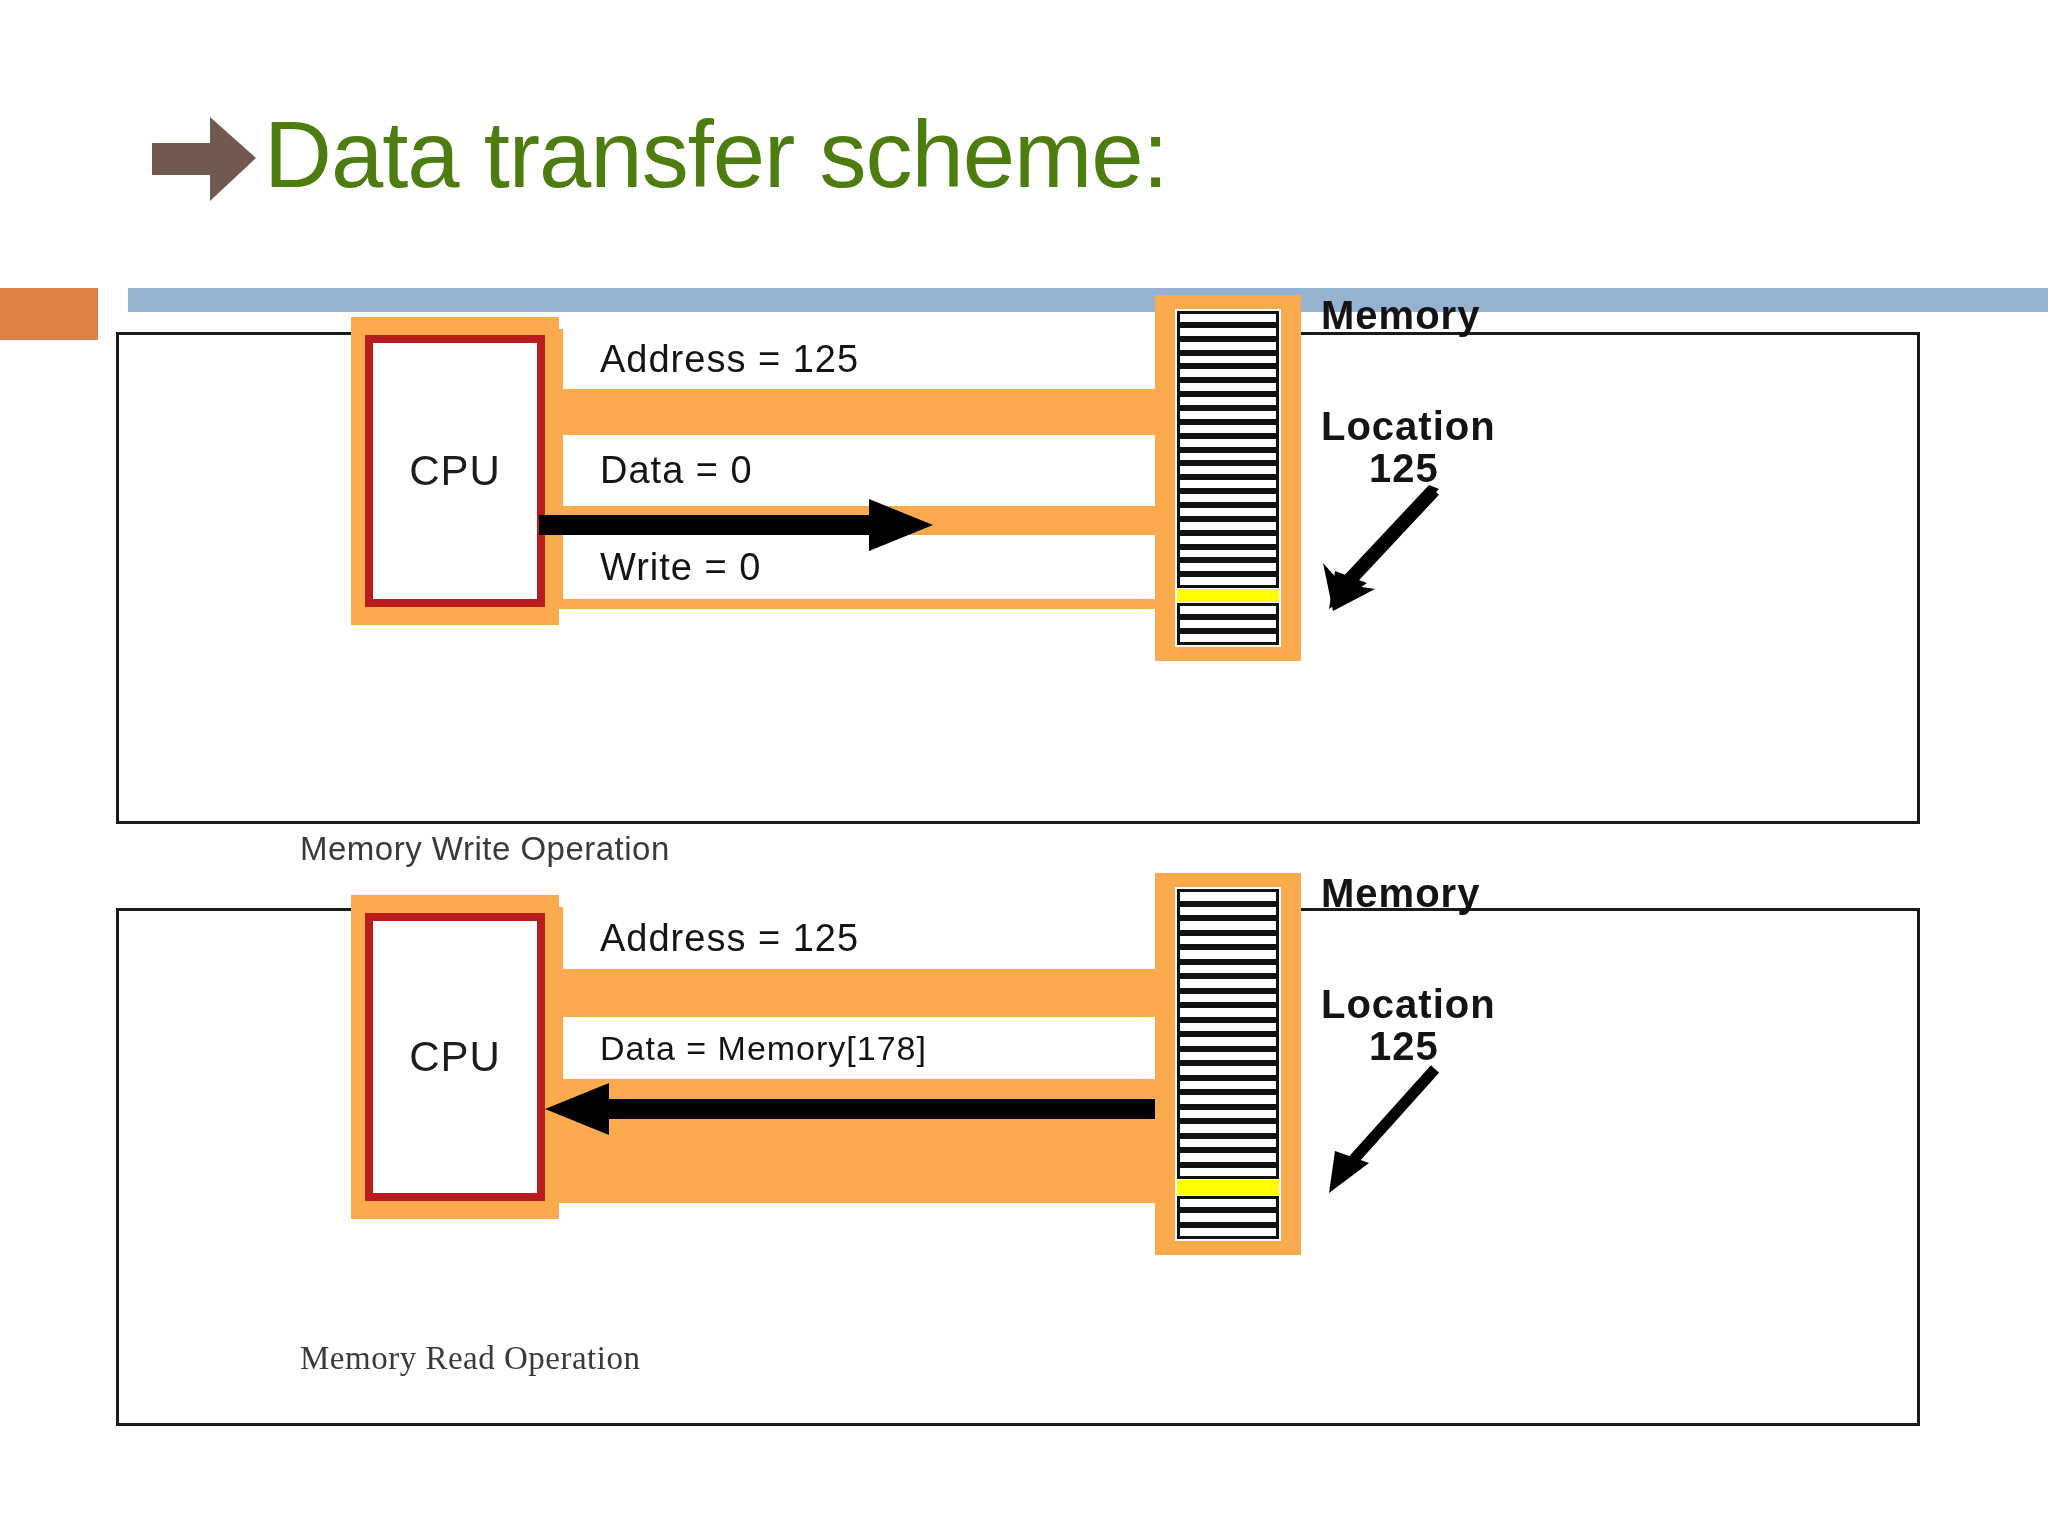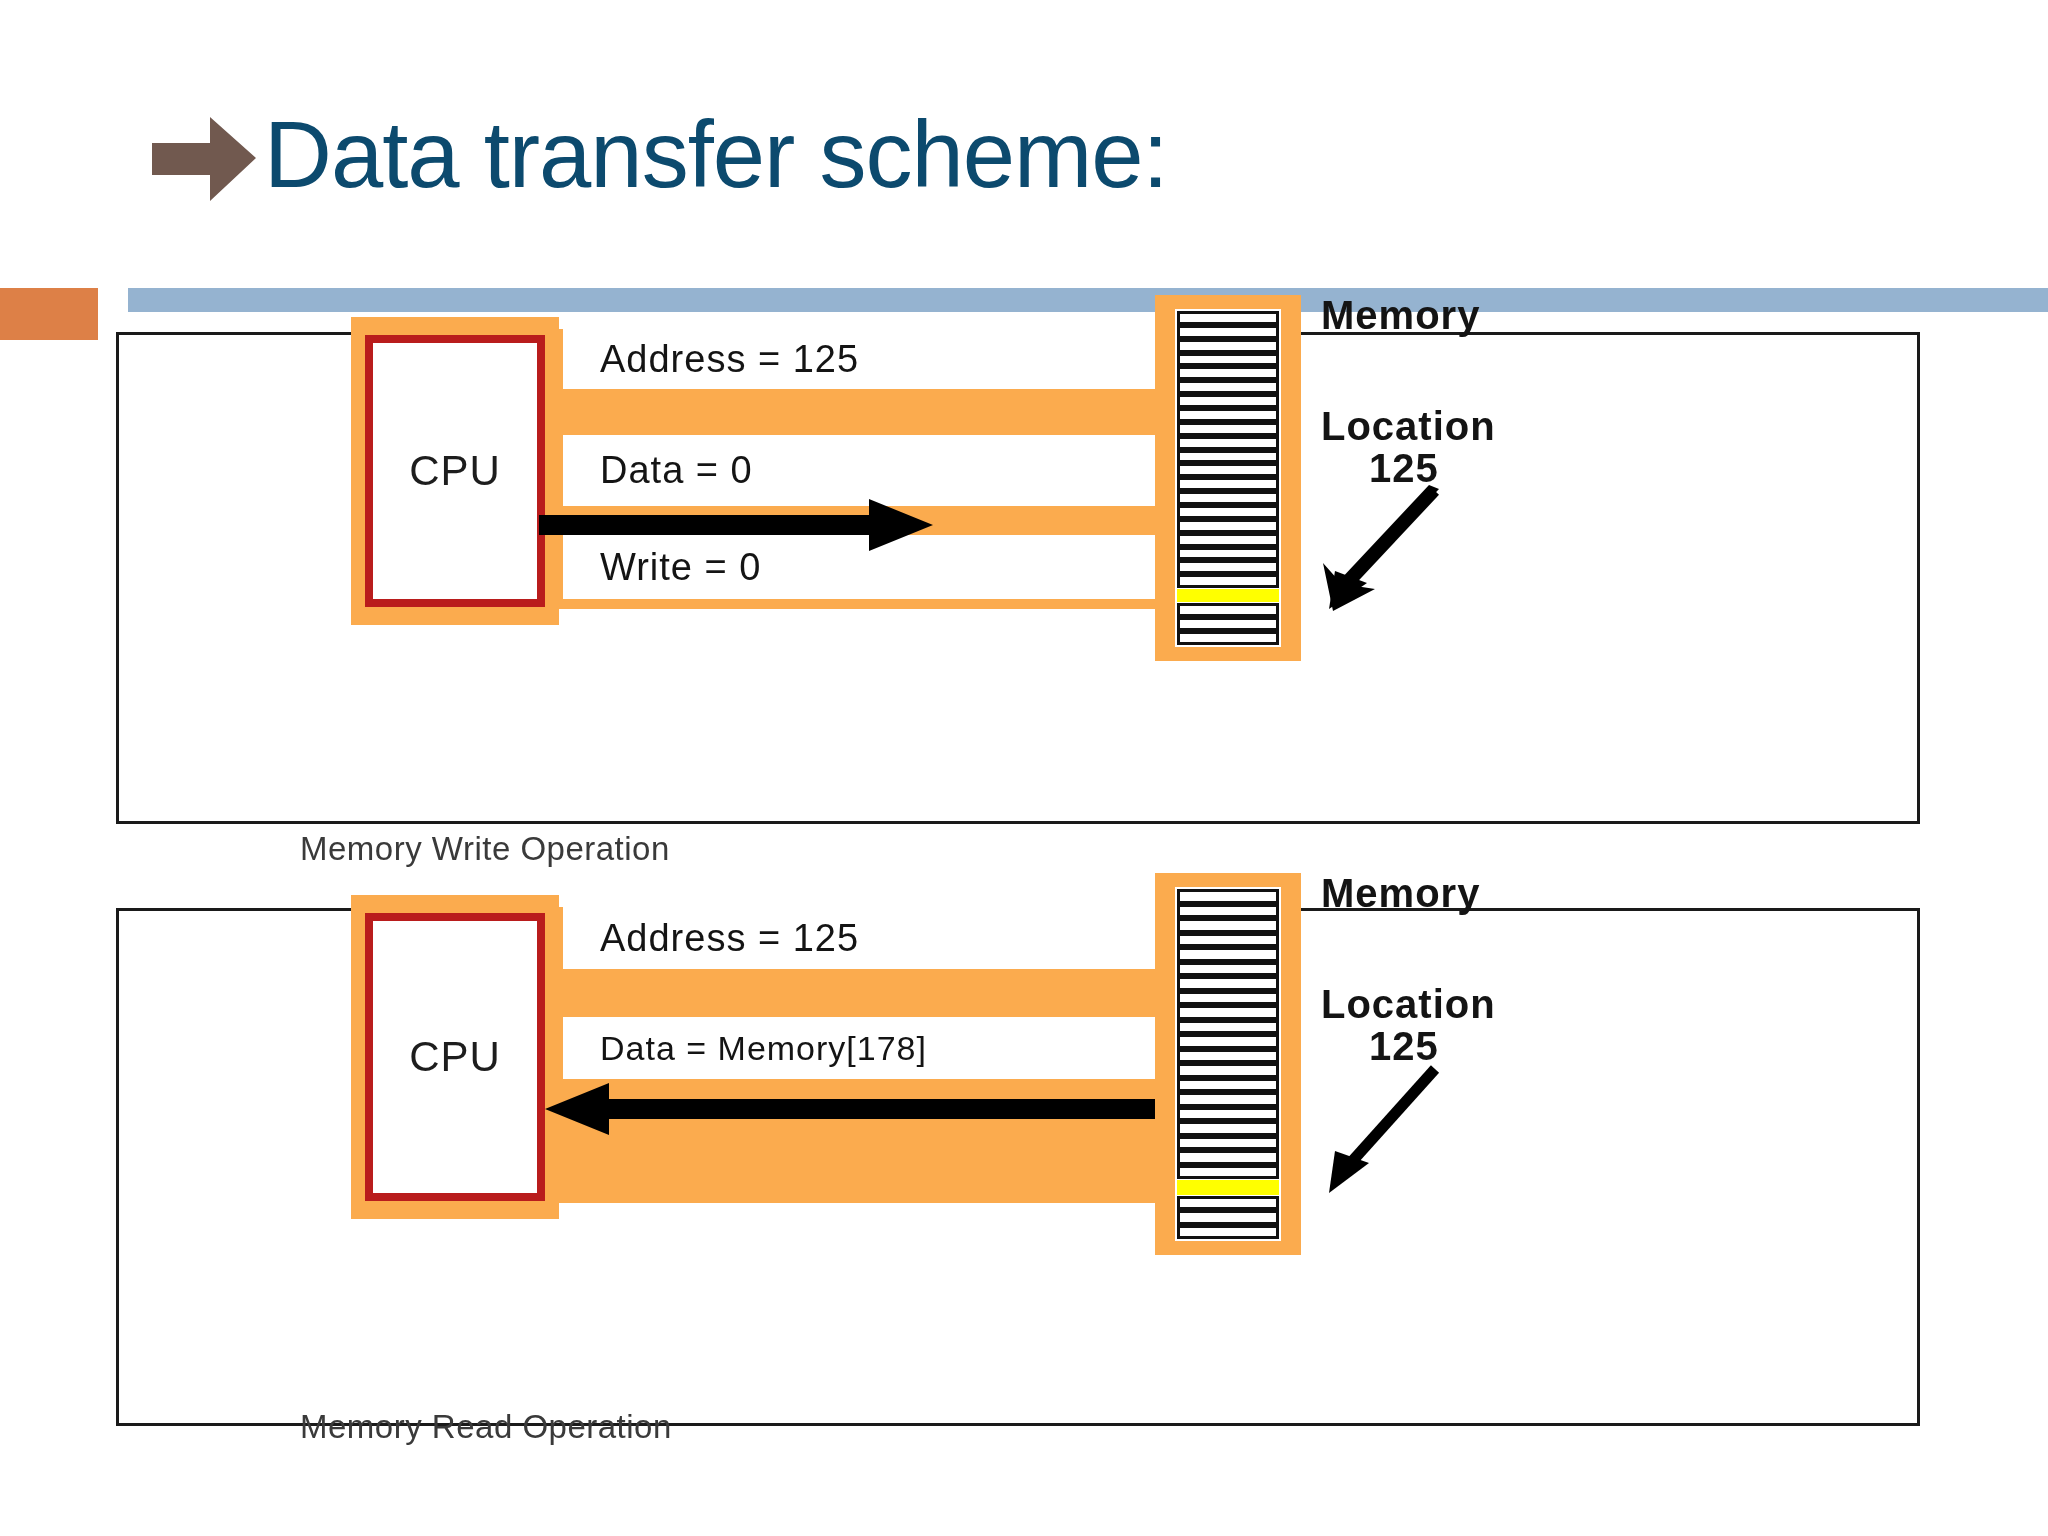--- a/index.html
+++ b/index.html
@@ -10,21 +10,21 @@
     overflow:hidden;
     position:relative;
   }
 
   
   #slide-title{
     position:absolute;
     left:150px; top:95px;
     width:1800px; height:120px;
     display:flex; align-items:center;
-    color:#0c4a6e;
+    color:#4d7c0f;
     font-size:94px;
     font-weight:400;
     letter-spacing:-1px;
     white-space:nowrap;
   }
   #title-arrow-icon{
     display:inline-block;
     width:108px; height:96px;
     margin-right:6px;
     flex:0 0 auto;
@@ -70,21 +70,21 @@
   #diagram-read { left:116px; top:908px; width:1804px; height:518px; }
 
   .caption{
     position:absolute;
     color:#3a3a3a;
     font-size:33px;
     letter-spacing:.5px;
     white-space:nowrap;
   }
   #caption-write{ left:300px; top:830px; }
-  #caption-read { left:300px; top:1408px; }
+  #caption-read { left:300px; top:1340px;font-family:Liberation Serif, serif; }
 
   
   .cpu-outer{
     position:absolute;
     background:#fbab4e;
     box-sizing:border-box;
   }
   .cpu-inner{
     position:absolute;
     background:#ffffff;

